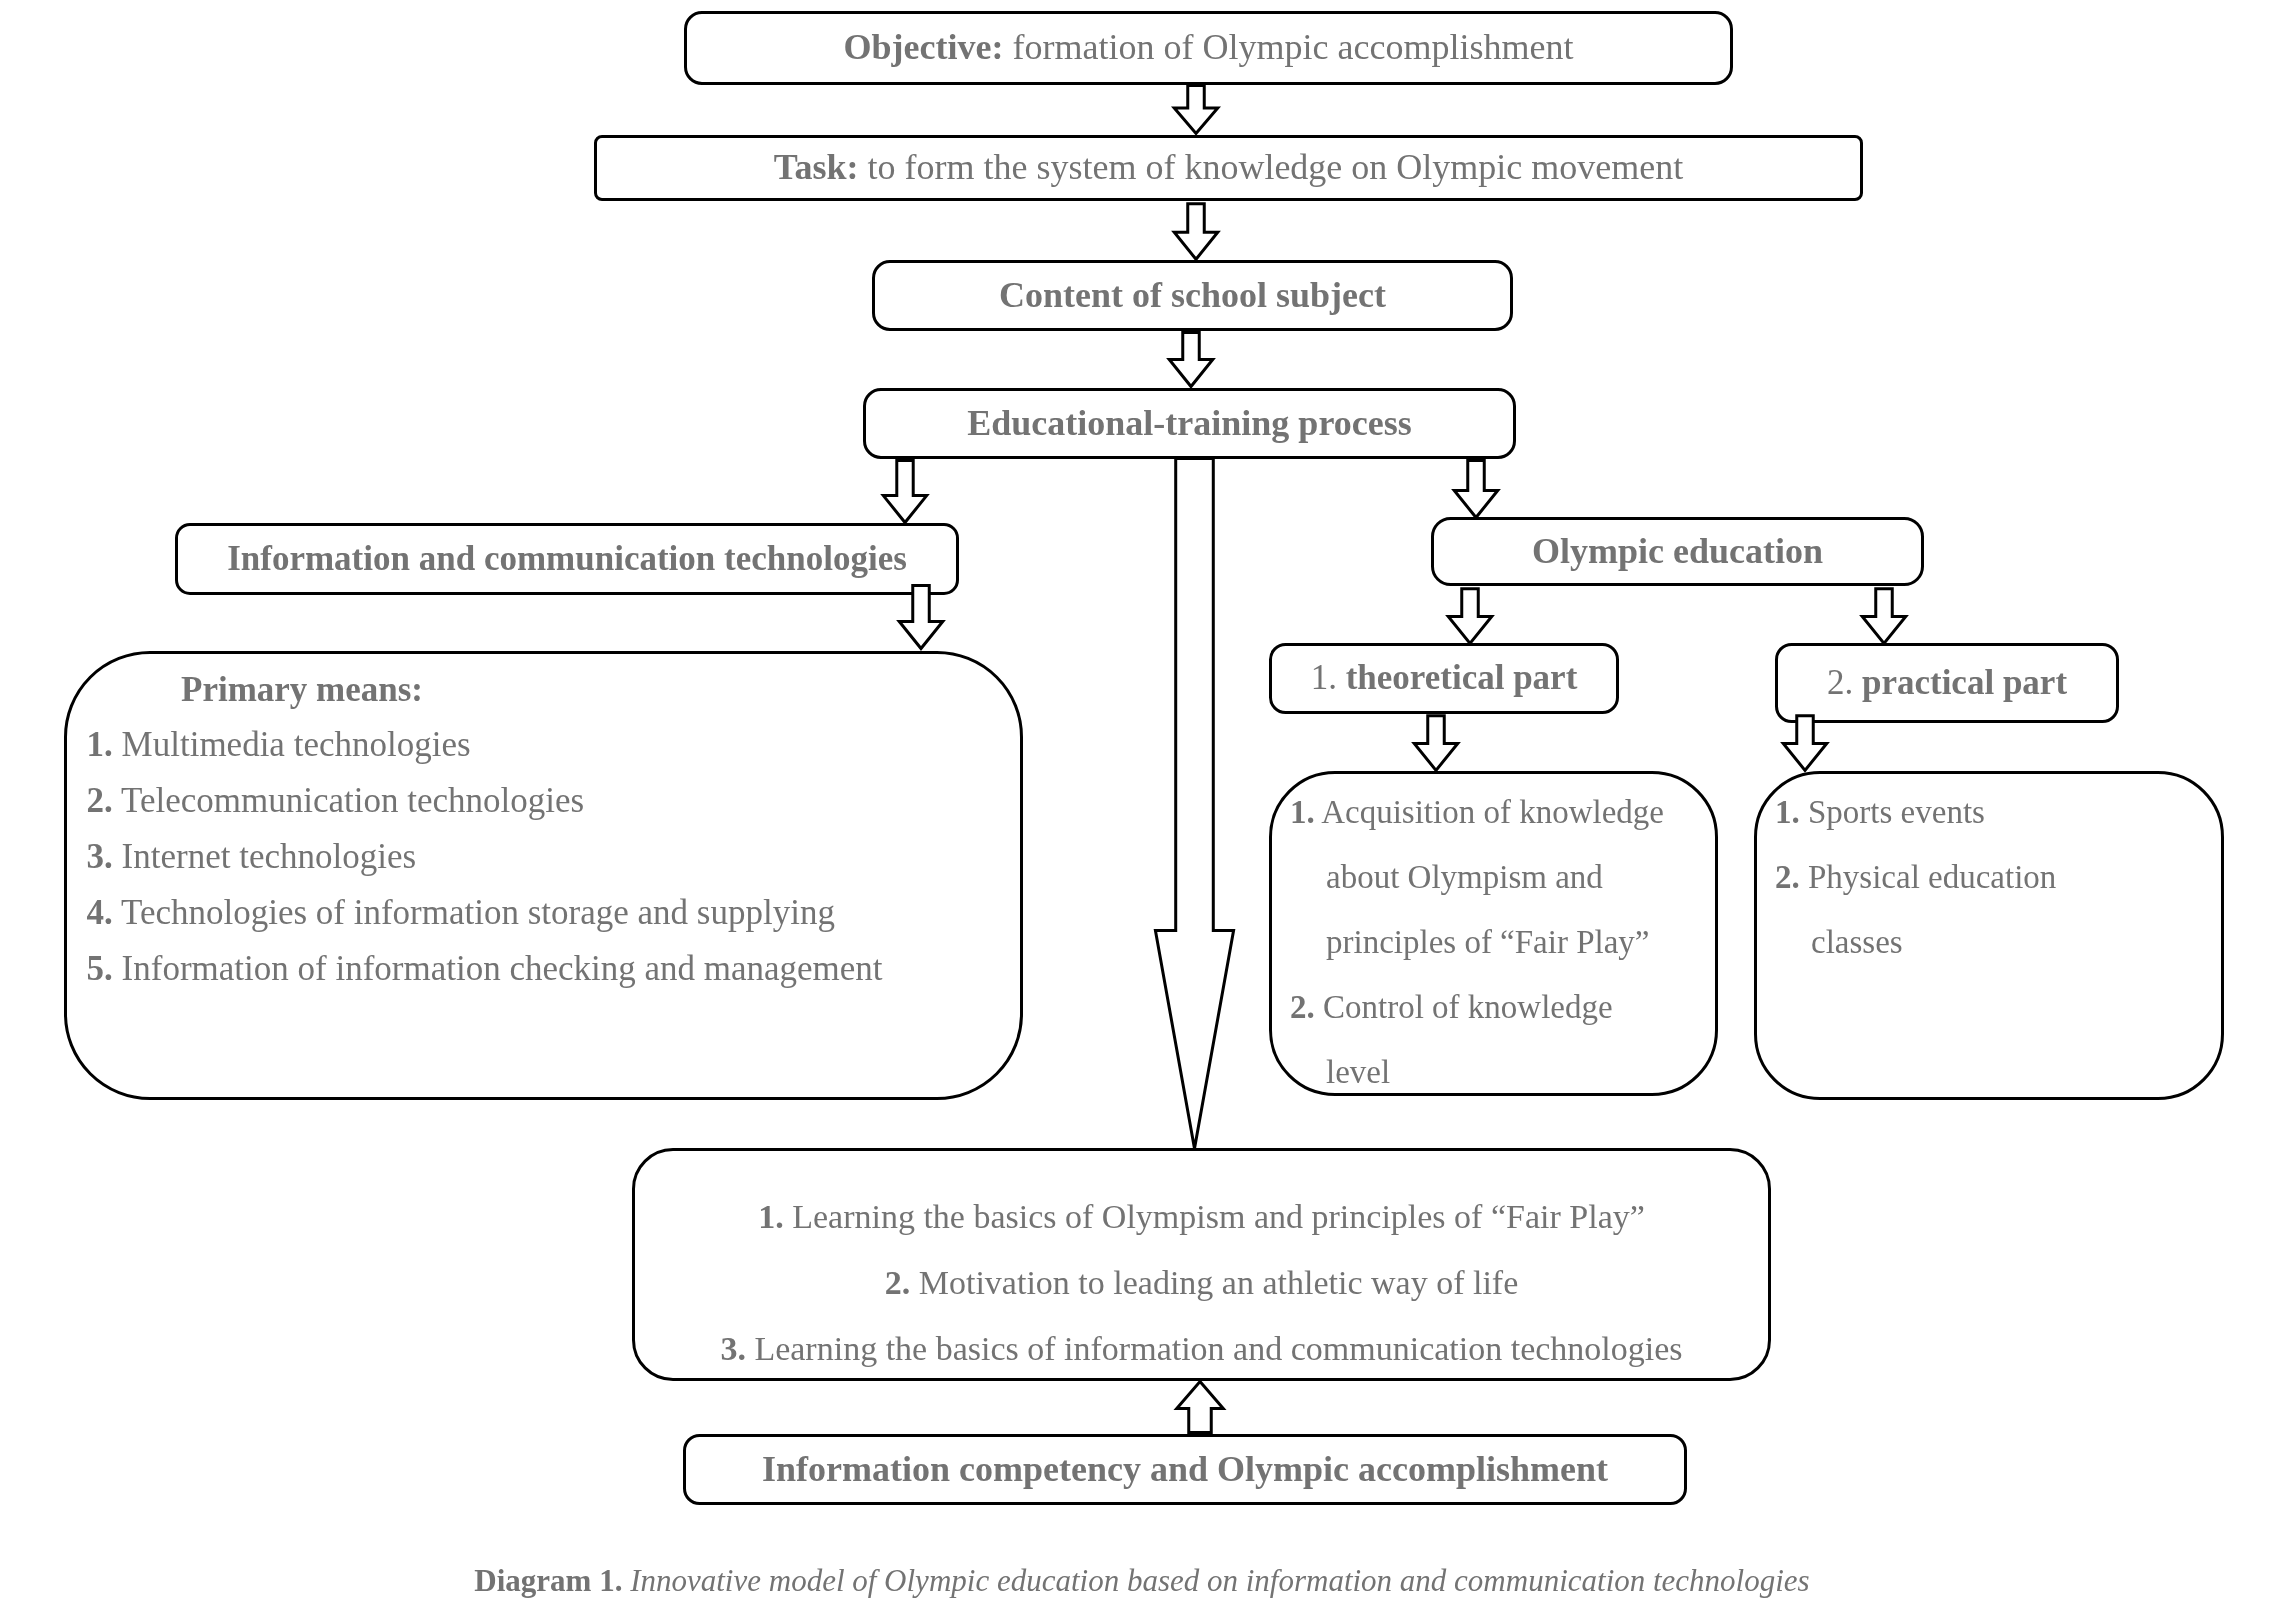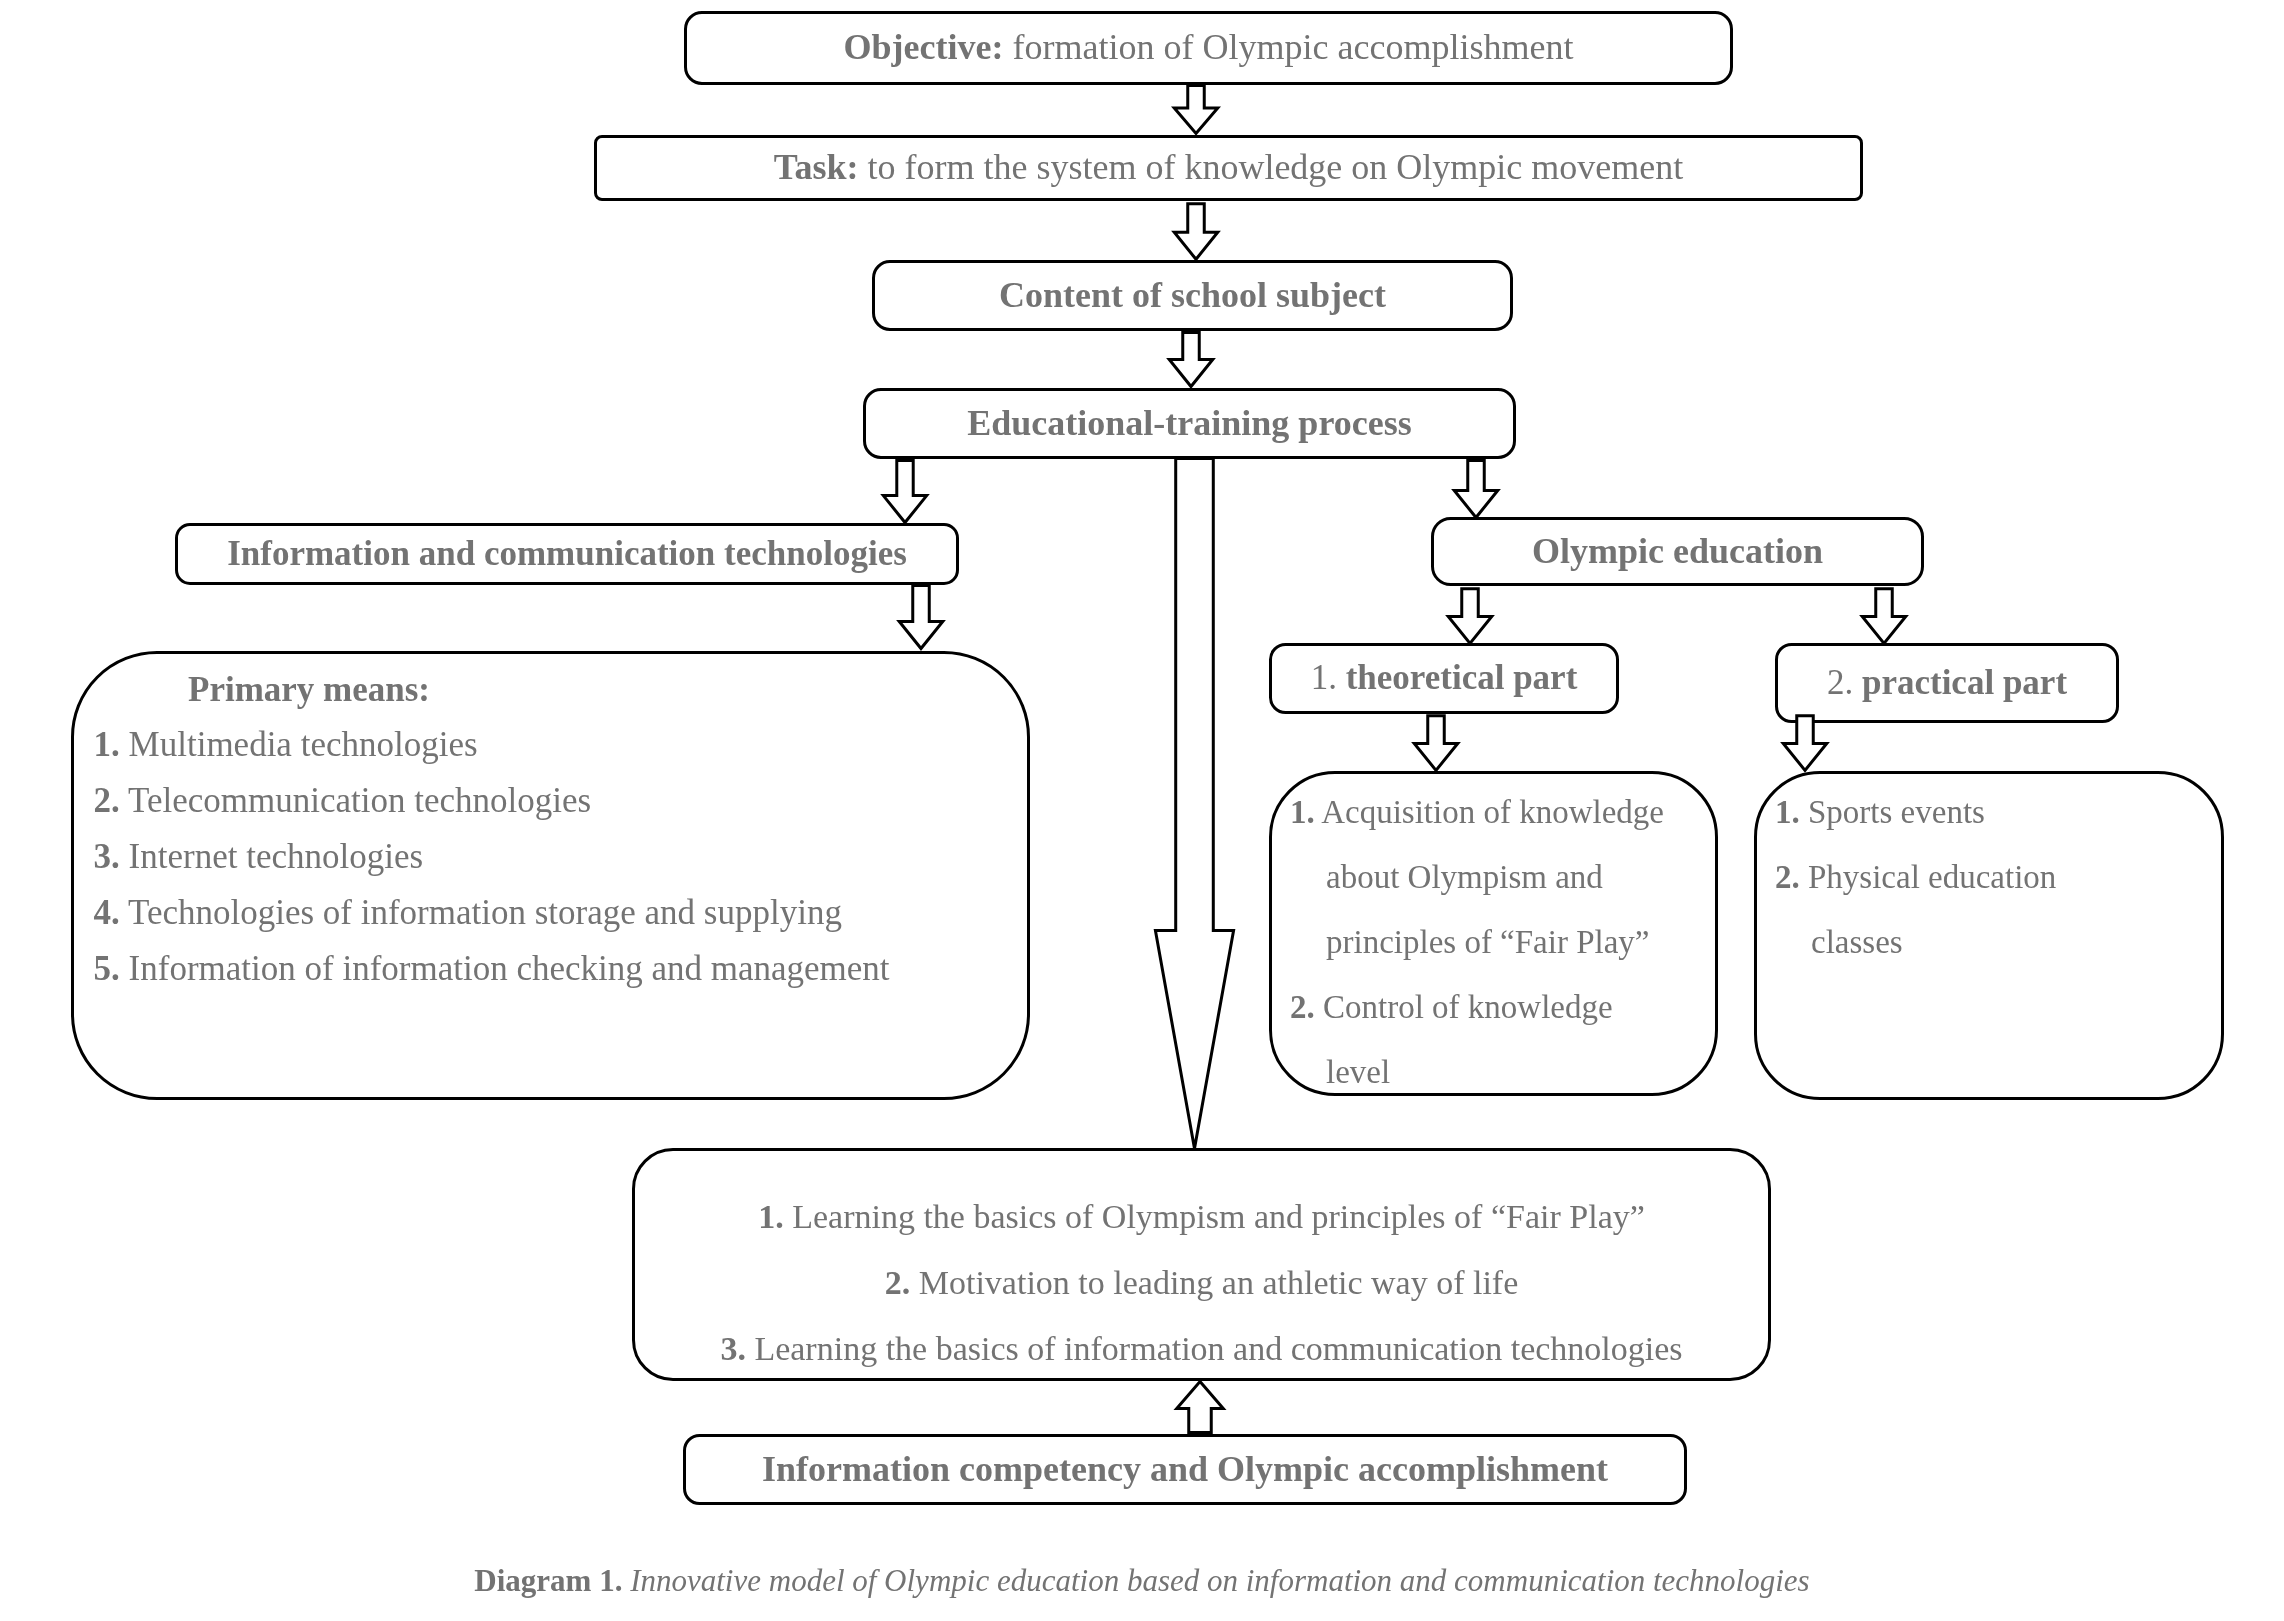--- a/index.html
+++ b/index.html
@@ -20,25 +20,25 @@
     display:block;text-align:left;border-radius:66px;
   }
   .line{white-space:nowrap;}
   .arrow{position:absolute;}
   .arrow svg{display:block;overflow:visible;}
   
   #objective{left:684px;top:10.5px;width:1049px;height:74px;font-size:36px;}
   #task{left:594px;top:135px;width:1269px;height:66px;font-size:36px;border-radius:8px;}
   #content-subject{left:872px;top:260px;width:641px;height:71px;font-size:36px;font-weight:700;}
   #edu-process{left:863px;top:388px;width:653px;height:71px;font-size:36px;font-weight:700;}
-  #ict{left:175px;top:523px;width:784px;height:62px;font-size:35px;font-weight:700;border-radius:15px;justify-content:center;}
+  #ict{left:175px;top:523px;width:784px;height:72px;font-size:35px;font-weight:700;border-radius:15px;justify-content:center;}
   #olympic{left:1431px;top:517px;width:493px;height:69px;font-size:36px;font-weight:700;border-radius:19.6px;}
   #theo-label{left:1269px;top:643px;width:350px;height:71px;font-size:35px;border-radius:16.5px;}
   #prac-label{left:1775px;top:643px;width:344px;height:80px;font-size:35px;border-radius:16.5px;}
-  #primary{left:64px;top:651px;width:959px;height:449px;font-size:35px;border-radius:86px;padding-top:9px;margin-left:7px;}
+  #primary{left:64px;top:651px;width:959px;height:449px;font-size:35px;border-radius:86px;padding-top:9px;}
   #primary .pm-title{line-height:54px;padding-left:114px;font-weight:700;}
   #primary .line{line-height:56px;padding-left:19.6px;}
   #theo-content{left:1269px;top:771px;width:449px;height:325px;font-size:33px;padding-top:6px;}
   #prac-content{left:1754px;top:771px;width:470px;height:329px;font-size:33px;padding-top:6px;}
   .content-box .line{line-height:65px;padding-left:18px;}
   .content-box .line.cont{padding-left:54px;}
   #central{left:632px;top:1148px;width:1139px;height:233px;font-size:34px;display:block;text-align:center;border-radius:41px;padding-top:33px;}
   #central .line{line-height:66px;}
   #outcome{left:683px;top:1434px;width:1004px;height:71px;font-size:36px;font-weight:700;border-radius:16.5px;}
   #caption{position:absolute;left:0;top:1558px;width:2284px;text-align:center;font-size:31px;line-height:45px;}

